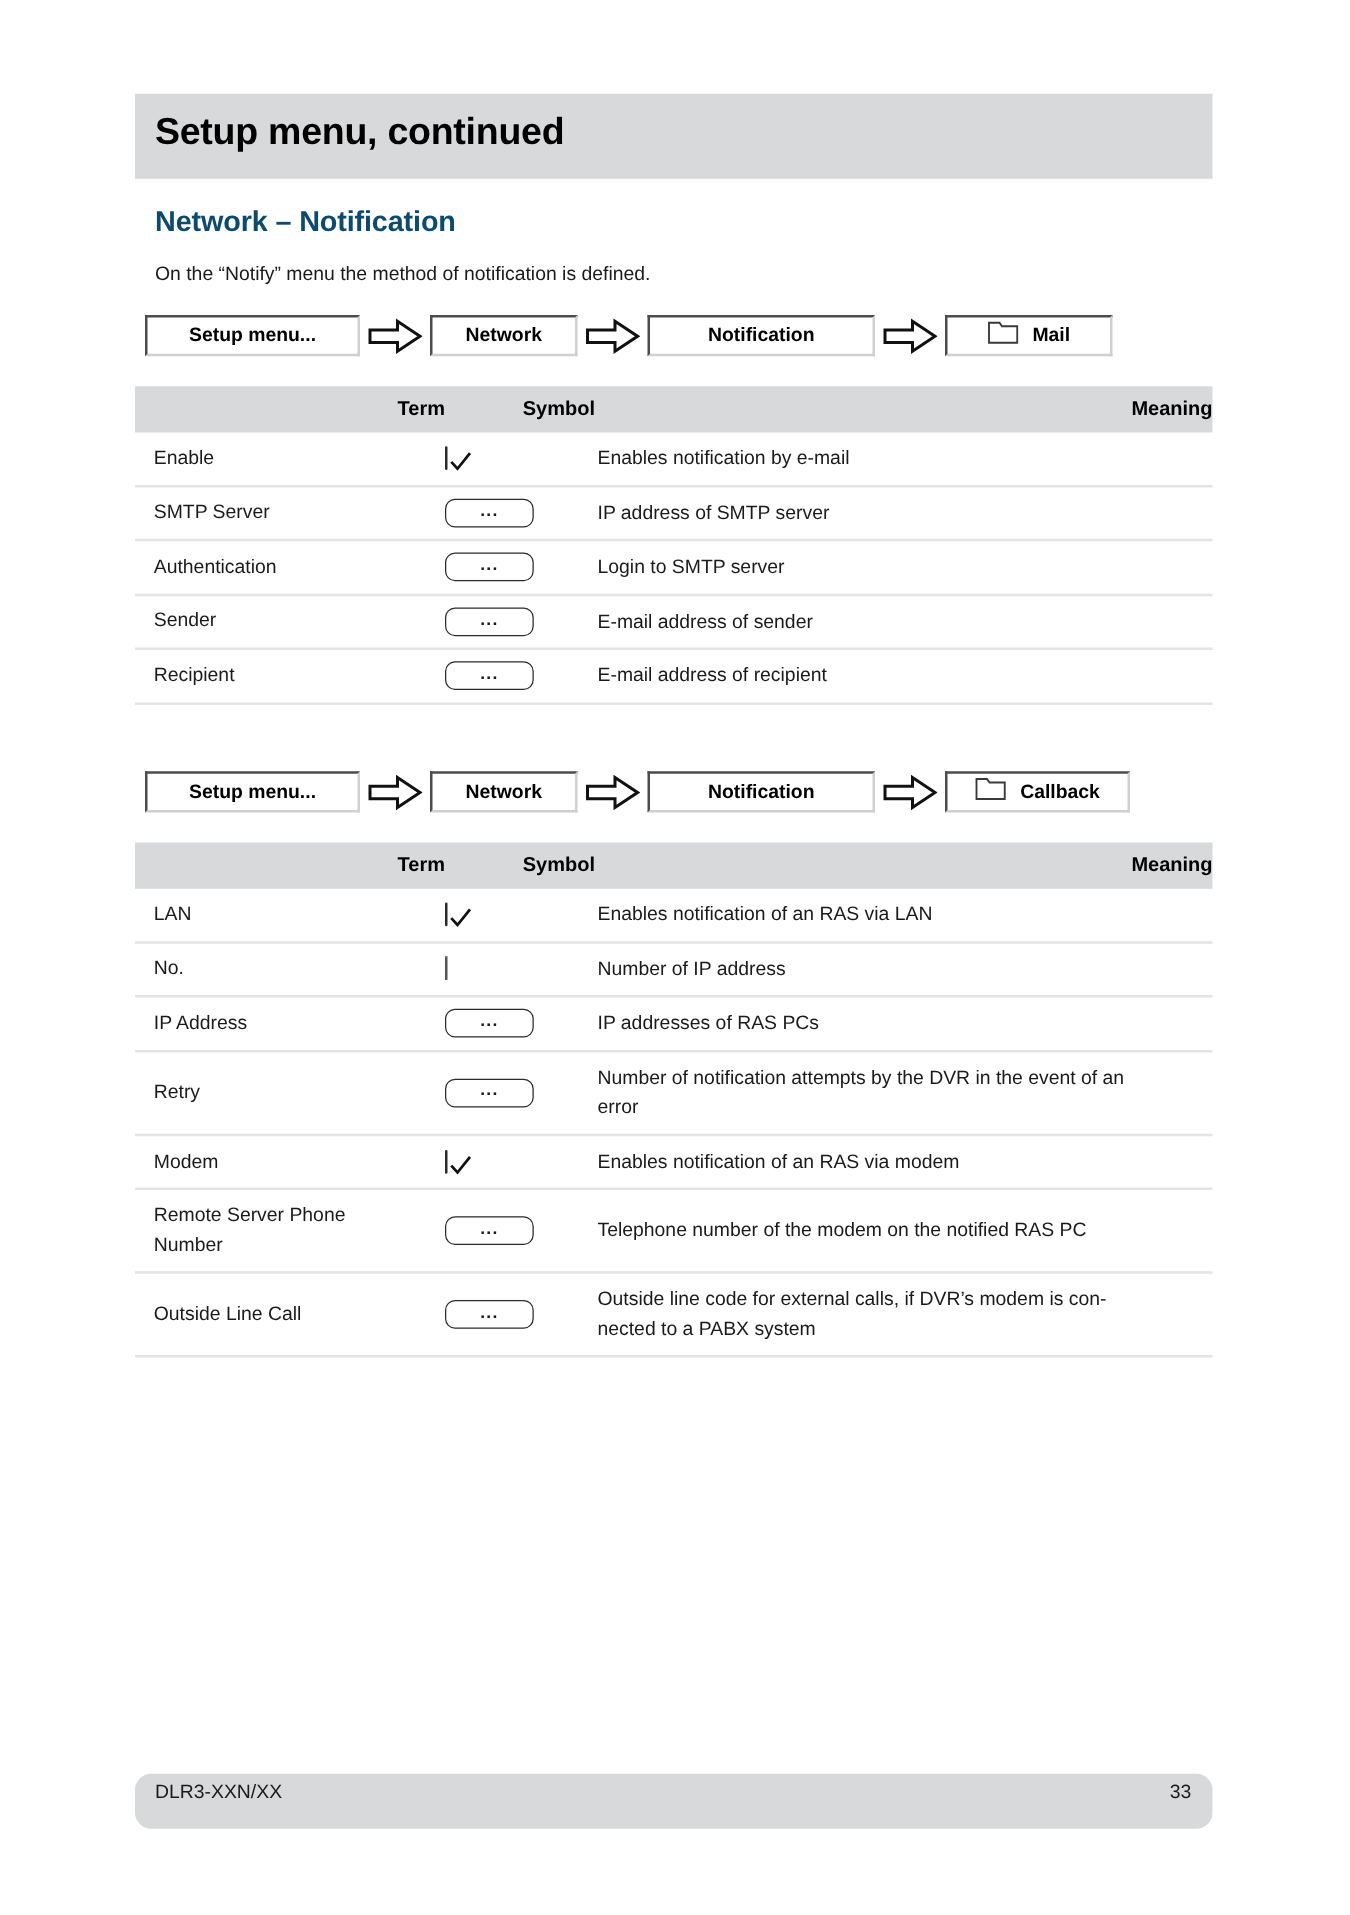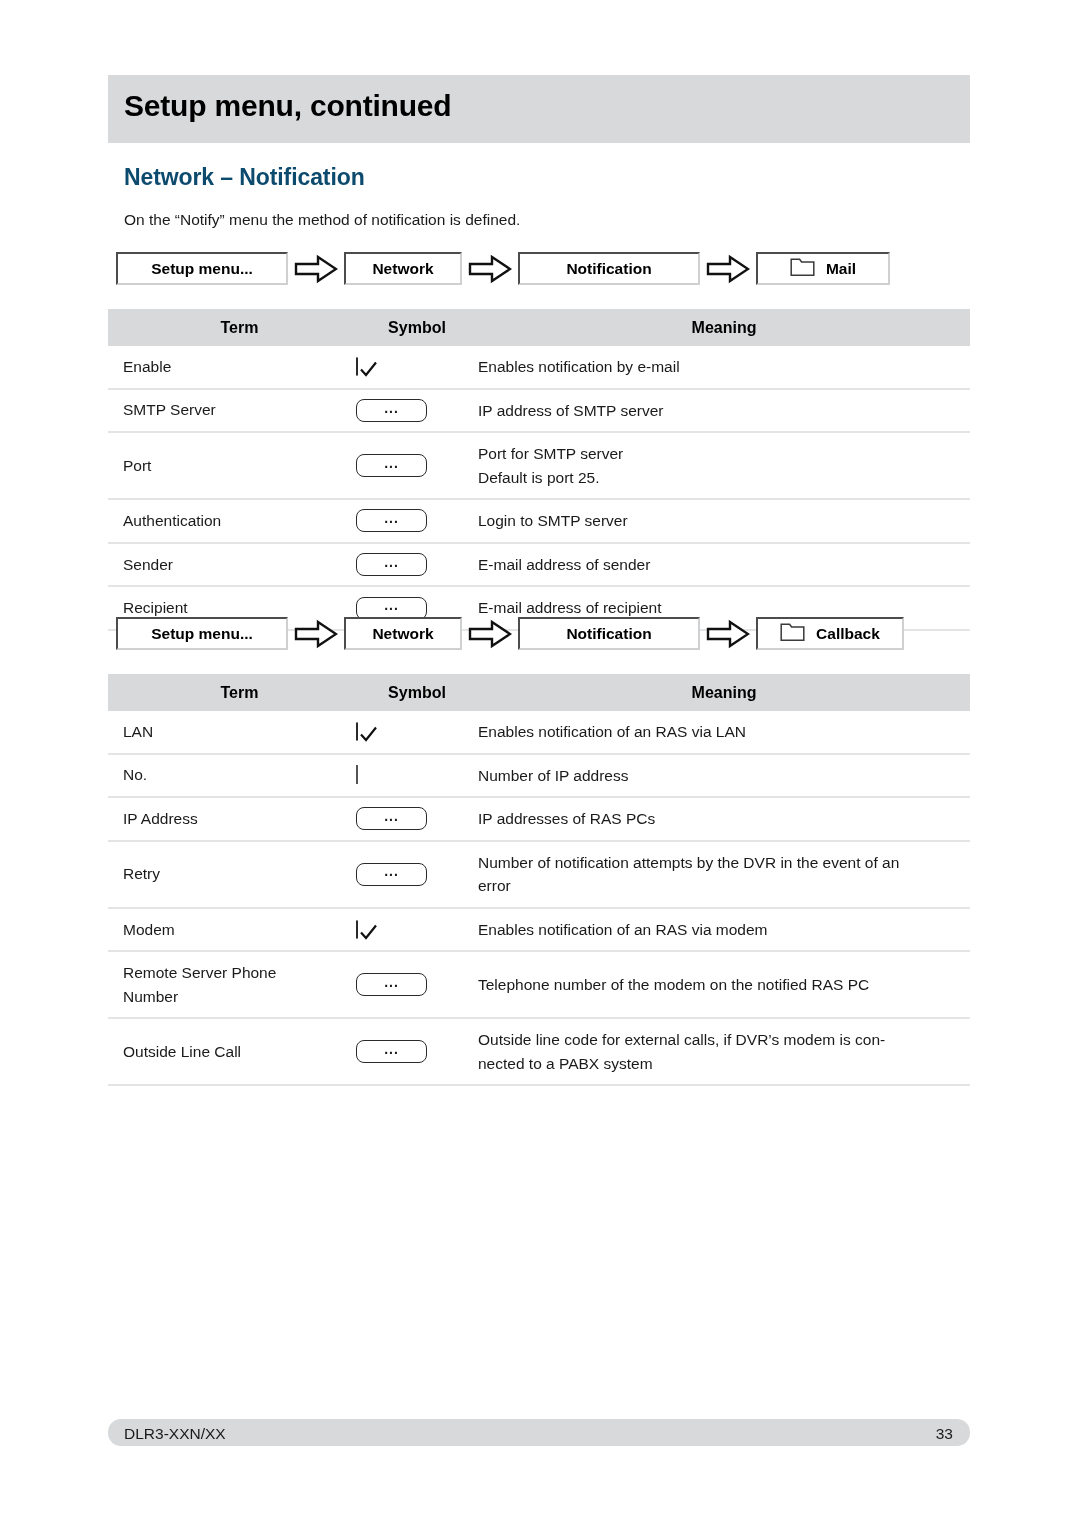--- a/index.html
+++ b/index.html
@@ -119,21 +119,21 @@
 
   .tbl col.c-term   { width: 248px; }
   .tbl col.c-symbol { width: 120px; }
   .tbl col.c-mean   { width: 494px; }
 
   .tbl thead th {
     background: #d8d9da;
     font-size: 16px;
     font-weight: bold;
     color: #000000;
-    text-align: center;
+    text-align: right;
     padding: 10px 0 9px 0;
     border: none;
   }
   .tbl thead th.h-term   { padding-left: 15px; }
   .tbl thead th.h-symbol { padding-left: 2px; }
   .tbl thead th.h-mean   { padding-left: 2px; }
 
   .tbl tbody td {
     border-bottom: 2px solid #e3e4e5;
     font-size: 15.5px;
@@ -184,21 +184,21 @@
     border: 1.6px solid #555555;
     background: #fff;
   }
 
   
   .footer-band {
     position: absolute;
     left: 0;
     top: 1419px;
     width: 862px;
-    height: 27px;
+    height: 44px;
     background: #d8d9da;
     border-radius: 13px;
   }
   .footer-left {
     position: absolute;
     left: 16px;
     top: 6px;
     font-size: 15.5px;
     color: #1a1a1a;
   }
@@ -287,30 +287,20 @@
       <tr>
         <td class="td-term">SMTP Server</td>
         <td class="td-symbol">
           <span class="sym-dots">...</span>
         </td>
         <td class="td-mean">
           <span class="mean-line">IP address of SMTP server</span>
         </td>
       </tr>
       <tr>
-        <td class="td-term">Port</td>
-        <td class="td-symbol">
-          <span class="sym-dots">...</span>
-        </td>
-        <td class="td-mean">
-          <span class="mean-line">Port for SMTP server</span>
-          <span class="mean-line">Default is port 25.</span>
-        </td>
-      </tr>
-      <tr>
         <td class="td-term">Authentication</td>
         <td class="td-symbol">
           <span class="sym-dots">...</span>
         </td>
         <td class="td-mean">
           <span class="mean-line">Login to SMTP server</span>
         </td>
       </tr>
       <tr>
         <td class="td-term">Sender</td>

